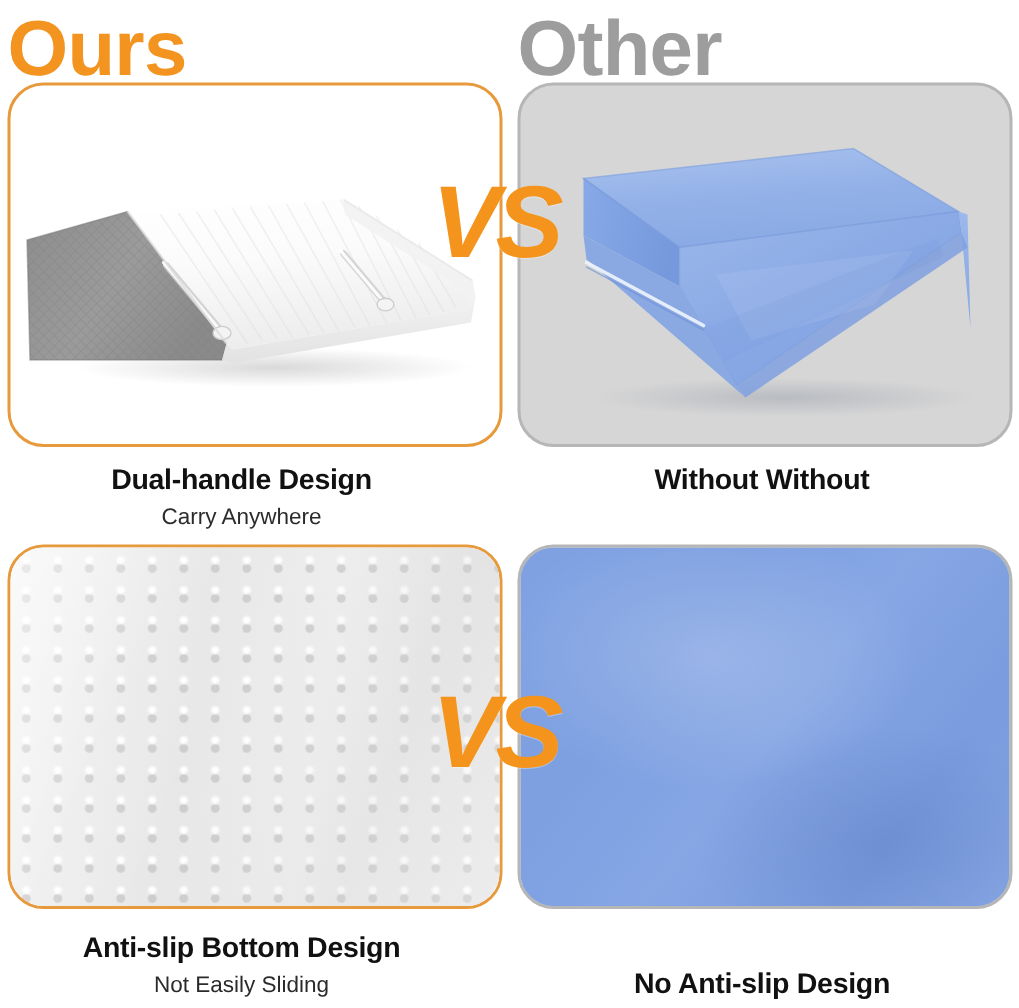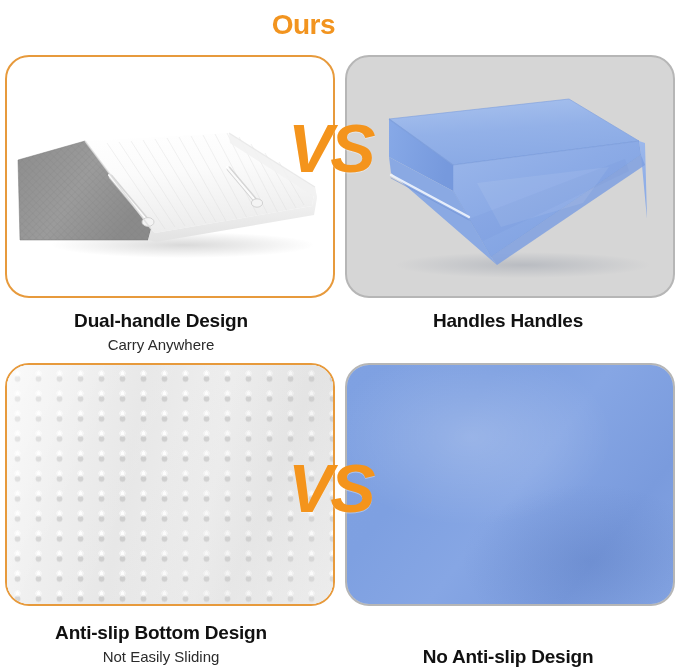--- a/index.html
+++ b/index.html
@@ -18,24 +18,24 @@
   #infographic {
     position: relative;
     width: 679px;
     height: 672px;
     background: #ffffff;
   }
 
   
   .col-header {
     position: absolute;
-    top: 2px;
+    top: 10px;
     width: 330px;
-    text-align: right;
-    font-size: 28px;
+    text-align: left;
+    font-size: 52px;
     font-weight: bold;
     letter-spacing: -0.5px;
     line-height: 46px;
     font-family: "Liberation Sans", sans-serif;
   }
   #header-ours  { left: 5px;  color: #f2941f; }
   #header-other { left: 345px; color: #9d9d9d; }
 
   
   .panel {
@@ -158,20 +158,21 @@
   #caption-bottom-left  { left: -9px;  top: 621px; }
   #caption-bottom-right { left: 338px; top: 621px; margin-top: 24px; }
 </style>
 </head>
 <body>
 
 <div id="infographic">
 
   <div class="col-header" id="header-ours">Ours</div>
 
+  <div class="col-header" id="header-other">Other</div>
 
   <div class="panel panel-ours" id="panel-top-left">
     <div class="wedge-scene">
       <div class="wedge-white-wrap">
         <svg class="wedge-white-svg" viewBox="0 0 312 160" preserveAspectRatio="none">
           <defs>
             <linearGradient id="topFaceGrad" x1="0" y1="0" x2="0.25" y2="1">
               <stop offset="0%" stop-color="#ffffff"></stop>
               <stop offset="45%" stop-color="#fbfbfb"></stop>
               <stop offset="100%" stop-color="#ededed"></stop>
@@ -319,21 +320,21 @@
   <div class="vs-badge" id="vs-top">VS</div>
 
   <div class="vs-badge" id="vs-bottom">VS</div>
 
   <div class="caption" id="caption-top-left">
     <div class="caption-title">Dual-handle Design</div>
     <div class="caption-sub">Carry Anywhere</div>
   </div>
 
   <div class="caption" id="caption-top-right">
-    <div class="caption-title">Handles Handles</div>
+    <div class="caption-title">Without Without</div>
   </div>
 
   <div class="caption" id="caption-bottom-left">
     <div class="caption-title">Anti-slip Bottom Design</div>
     <div class="caption-sub">Not Easily Sliding</div>
   </div>
 
   <div class="caption" id="caption-bottom-right">
     <div class="caption-title">No Anti-slip Design</div>
   </div>

